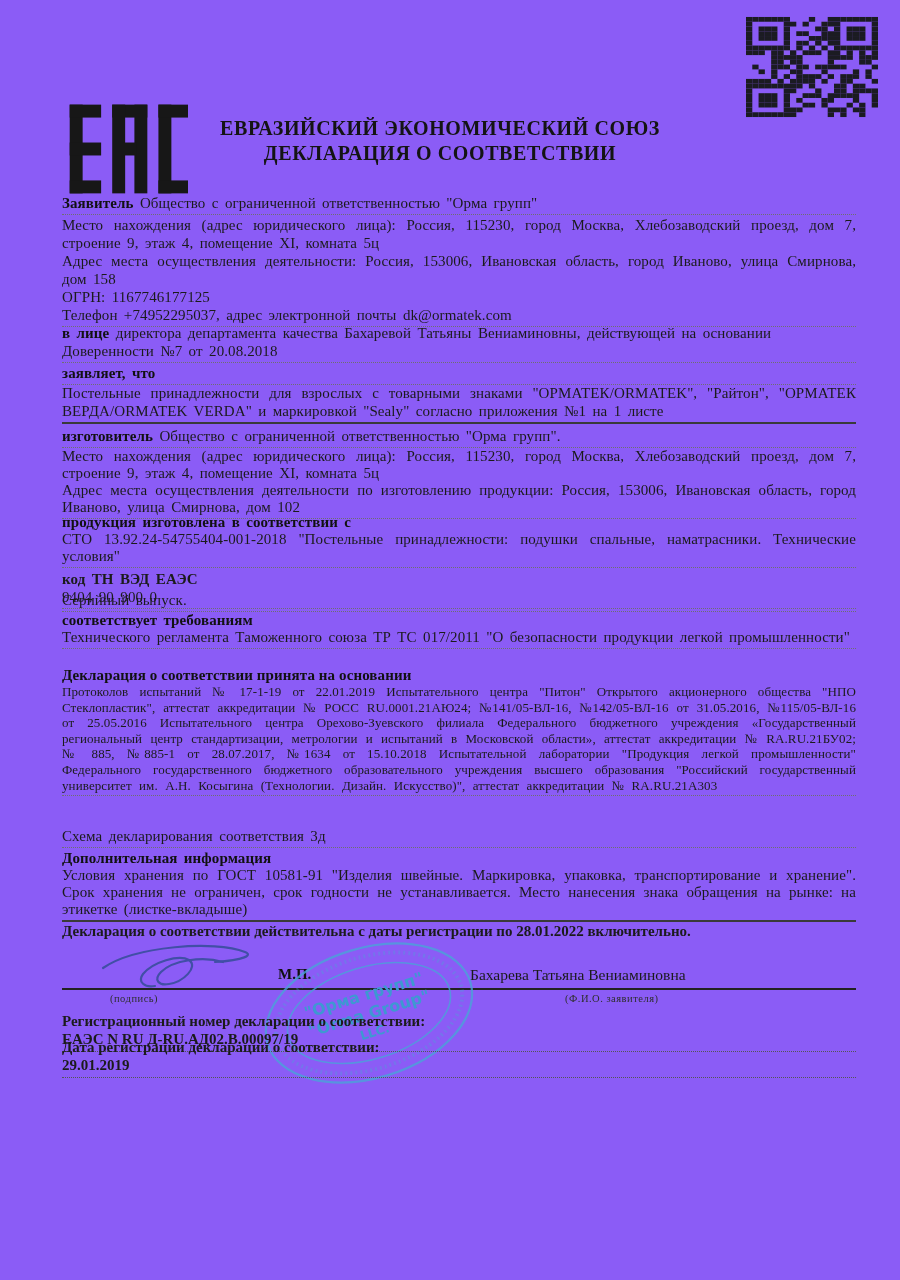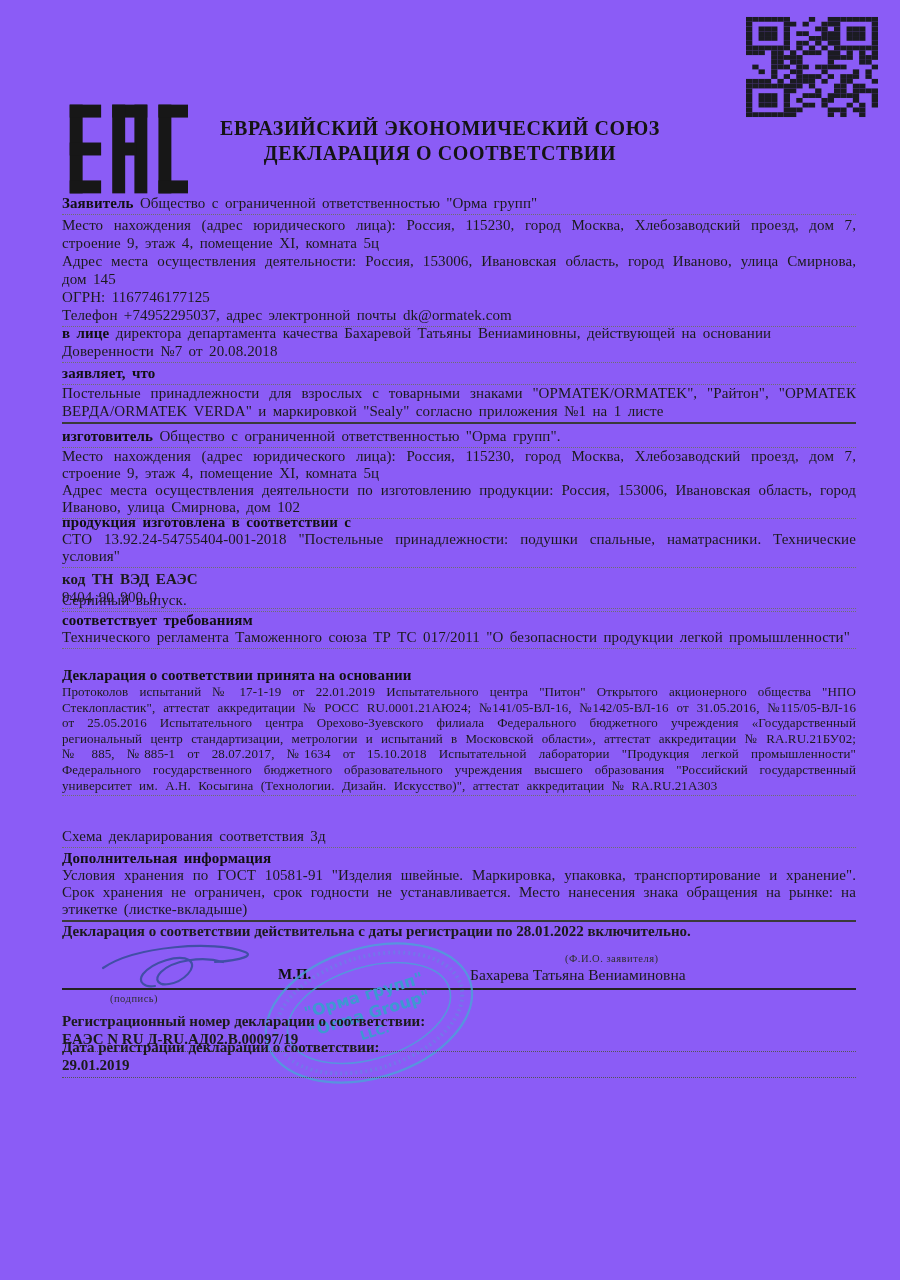--- a/index.html
+++ b/index.html
@@ -25,21 +25,21 @@
   .code-row .cr-value{flex:1;border-bottom:1.5px dotted #6f6f6f;padding-bottom:2px;}
   .validity{position:absolute;left:62px;top:922px;width:794px;font-weight:bold;
             font-size:15px;line-height:18px;}
   
   .sig-line{position:absolute;left:62px;top:988px;width:794px;border-top:2px solid #222;}
   .sig-svg{position:absolute;left:95px;top:942px;}
   .mp-label{position:absolute;left:278px;top:966px;font-weight:bold;font-size:15px;color:#101010;}
   .fio-name{position:absolute;left:470px;top:966px;width:370px;text-align:left;font-size:15.5px;}
   .cap{position:absolute;font-size:10.5px;color:#2e2e2e;letter-spacing:.5px;}
   .cap-sign{left:110px;top:993px;width:110px;}
-  .cap-fio{left:565px;top:953px;width:180px;}
+  .cap-fio{left:565px;top:993px;width:180px;}
   
   .reg-row{position:absolute;left:62px;width:794px;display:flex;font-weight:bold;
            font-size:15px;line-height:18px;flex-direction:column;}
   .reg-label{flex:none;width:465px;}
   .reg-value{flex:1;border-bottom:1.5px dotted #555;padding-bottom:3px;}
   
   .stamp{position:absolute;left:254px;top:938px;width:230px;height:150px;pointer-events:none;}
   .stamp text{font-family:"DejaVu Sans",sans-serif;font-weight:bold;fill:#3e98d2;}
 </style>
 </head>
@@ -316,21 +316,21 @@
     <div>ЕВРАЗИЙСКИЙ ЭКОНОМИЧЕСКИЙ СОЮЗ</div>
     <div>ДЕКЛАРАЦИЯ О СООТВЕТСТВИИ</div>
   </div>
 
   <div class="sec dotted" style="top:194px">
     <p class="nj"><b>Заявитель</b> <span>Общество с ограниченной ответственностью "Орма групп"</span></p>
   </div>
 
   <div class="sec dotted" style="top:216px">
     <p>Место нахождения (адрес юридического лица): Россия, 115230, город Москва, Хлебозаводский проезд, дом 7, строение 9, этаж 4, помещение XI, комната 5ц</p>
-    <p>Адрес места осуществления деятельности: Россия, 153006, Ивановская область, город Иваново, улица Смирнова, дом 145</p>
+    <p>Адрес места осуществления деятельности: Россия, 153006, Ивановская область, город Иваново, улица Смирнова, дом 158</p>
     <p class="nj">ОГРН: 1167746177125</p>
     <p class="nj">Телефон +74952295037, адрес электронной почты dk@ormatek.com</p>
   </div>
 
   <div class="sec dotted" style="top:324px">
     <p class="nj"><b>в лице</b> <span>директора департамента качества Бахаревой Татьяны Вениаминовны, действующей на основании Доверенности №7 от 20.08.2018</span></p>
   </div>
 
   <div class="sec dotted" style="top:364px">
     <p class="nj"><b>заявляет, что</b></p>

